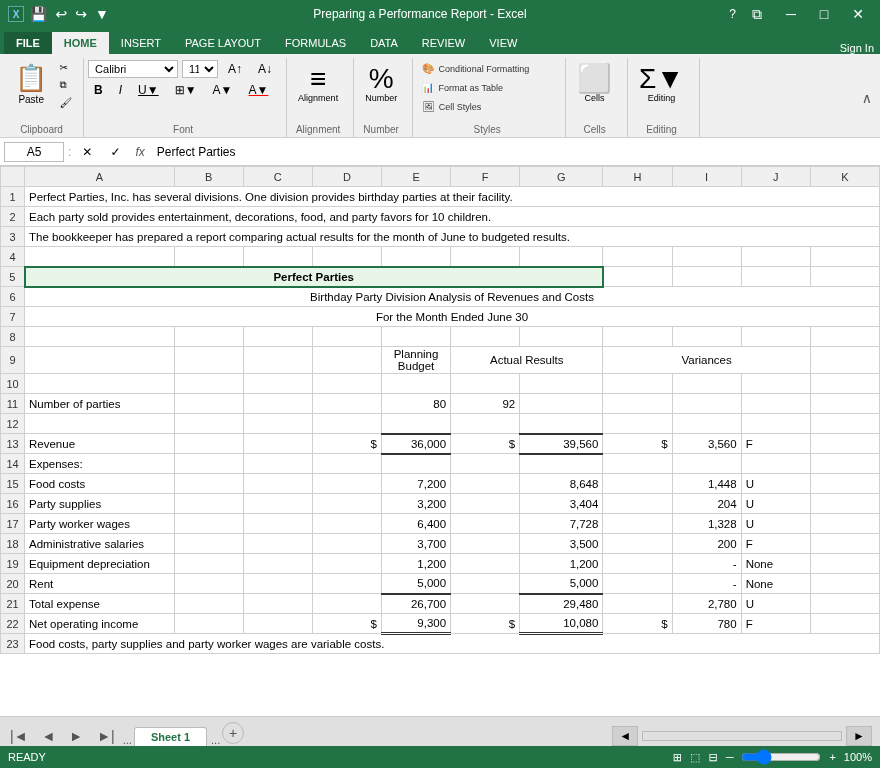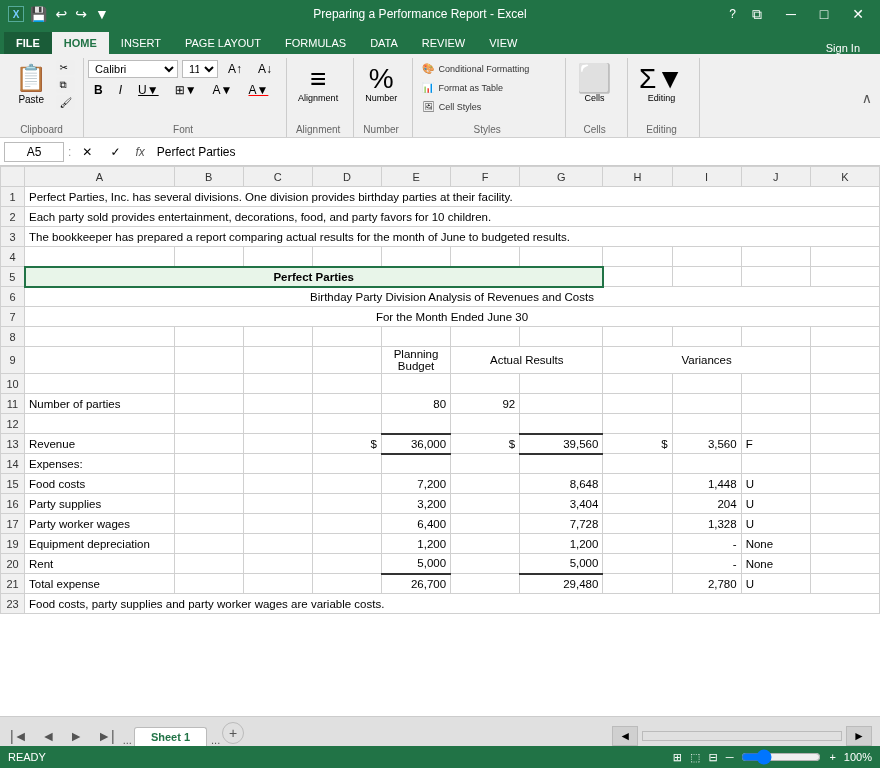--- a/index.html
+++ b/index.html
@@ -379,21 +379,21 @@
 
 <div class="ribbon-tabs">
   <button class="ribbon-tab" style="background:#1a5c38;color:white;font-weight:bold;">FILE</button>
   <button class="ribbon-tab active">HOME</button>
   <button class="ribbon-tab">INSERT</button>
   <button class="ribbon-tab">PAGE LAYOUT</button>
   <button class="ribbon-tab">FORMULAS</button>
   <button class="ribbon-tab">DATA</button>
   <button class="ribbon-tab">REVIEW</button>
   <button class="ribbon-tab">VIEW</button>
-  <button class="sign-in-btn" style="margin-left:auto;margin-right:20px;">Sign In</button>
+  <button class="sign-in-btn" style="margin-left:auto;margin-right:6px;">Sign In</button>
 </div>
 
 <div class="ribbon">
 
   <div class="ribbon-group">
     <div class="ribbon-group-content">
       <div class="paste-area">
         <button class="paste-big-btn">
           <div class="paste-big-icon">📋</div>
           <div style="font-size:10px;">Paste</div>
@@ -707,20 +707,34 @@
             <td></td>
             <td class="right">6,400</td>
             <td></td>
             <td class="right">7,728</td>
             <td></td>
             <td class="right">1,328</td>
             <td>U</td>
             <td></td>
           </tr>
           <tr>
+            <th class="row-header">18</th>
+            <td>  Administrative salaries</td>
+            <td></td>
+            <td></td>
+            <td></td>
+            <td class="right">3,700</td>
+            <td></td>
+            <td class="right">3,500</td>
+            <td></td>
+            <td class="right">200</td>
+            <td>F</td>
+            <td></td>
+          </tr>
+          <tr>
             <th class="row-header">19</th>
             <td>  Equipment depreciation</td>
             <td></td>
             <td></td>
             <td></td>
             <td class="right">1,200</td>
             <td></td>
             <td class="right">1,200</td>
             <td></td>
             <td class="right">-</td>
@@ -746,20 +760,34 @@
             <td class="">Total expense</td>
             <td class=""></td>
             <td class=""></td>
             <td class=""></td>
             <td class="right" style="border-top: 2px solid rgb(51, 51, 51);">26,700</td>
             <td class=""></td>
             <td class="right" style="border-top: 2px solid rgb(51, 51, 51);">29,480</td>
             <td class=""></td>
             <td class="right">2,780</td>
             <td class="">U</td>
+            <td class=""></td>
+          </tr>
+          <tr>
+            <th class="row-header">22</th>
+            <td class="">Net operating income</td>
+            <td class=""></td>
+            <td class=""></td>
+            <td class="right">$</td>
+            <td class="right" style="border-bottom: 3px double rgb(51, 51, 51); border-top: 1px solid rgb(51, 51, 51);">9,300</td>
+            <td class="right">$</td>
+            <td class="right" style="border-bottom: 3px double rgb(51, 51, 51); border-top: 1px solid rgb(51, 51, 51);">10,080</td>
+            <td class="right">$</td>
+            <td class="right">780</td>
+            <td class="">F</td>
             <td class=""></td>
           </tr>
           <tr>
             <th class="row-header">23</th>
             <td colspan="11" style="font-size: 11.5px;">Food costs, party supplies and party worker wages are variable costs.</td>
           </tr>
         </tbody>
     </table>
   </div>
 </div>

